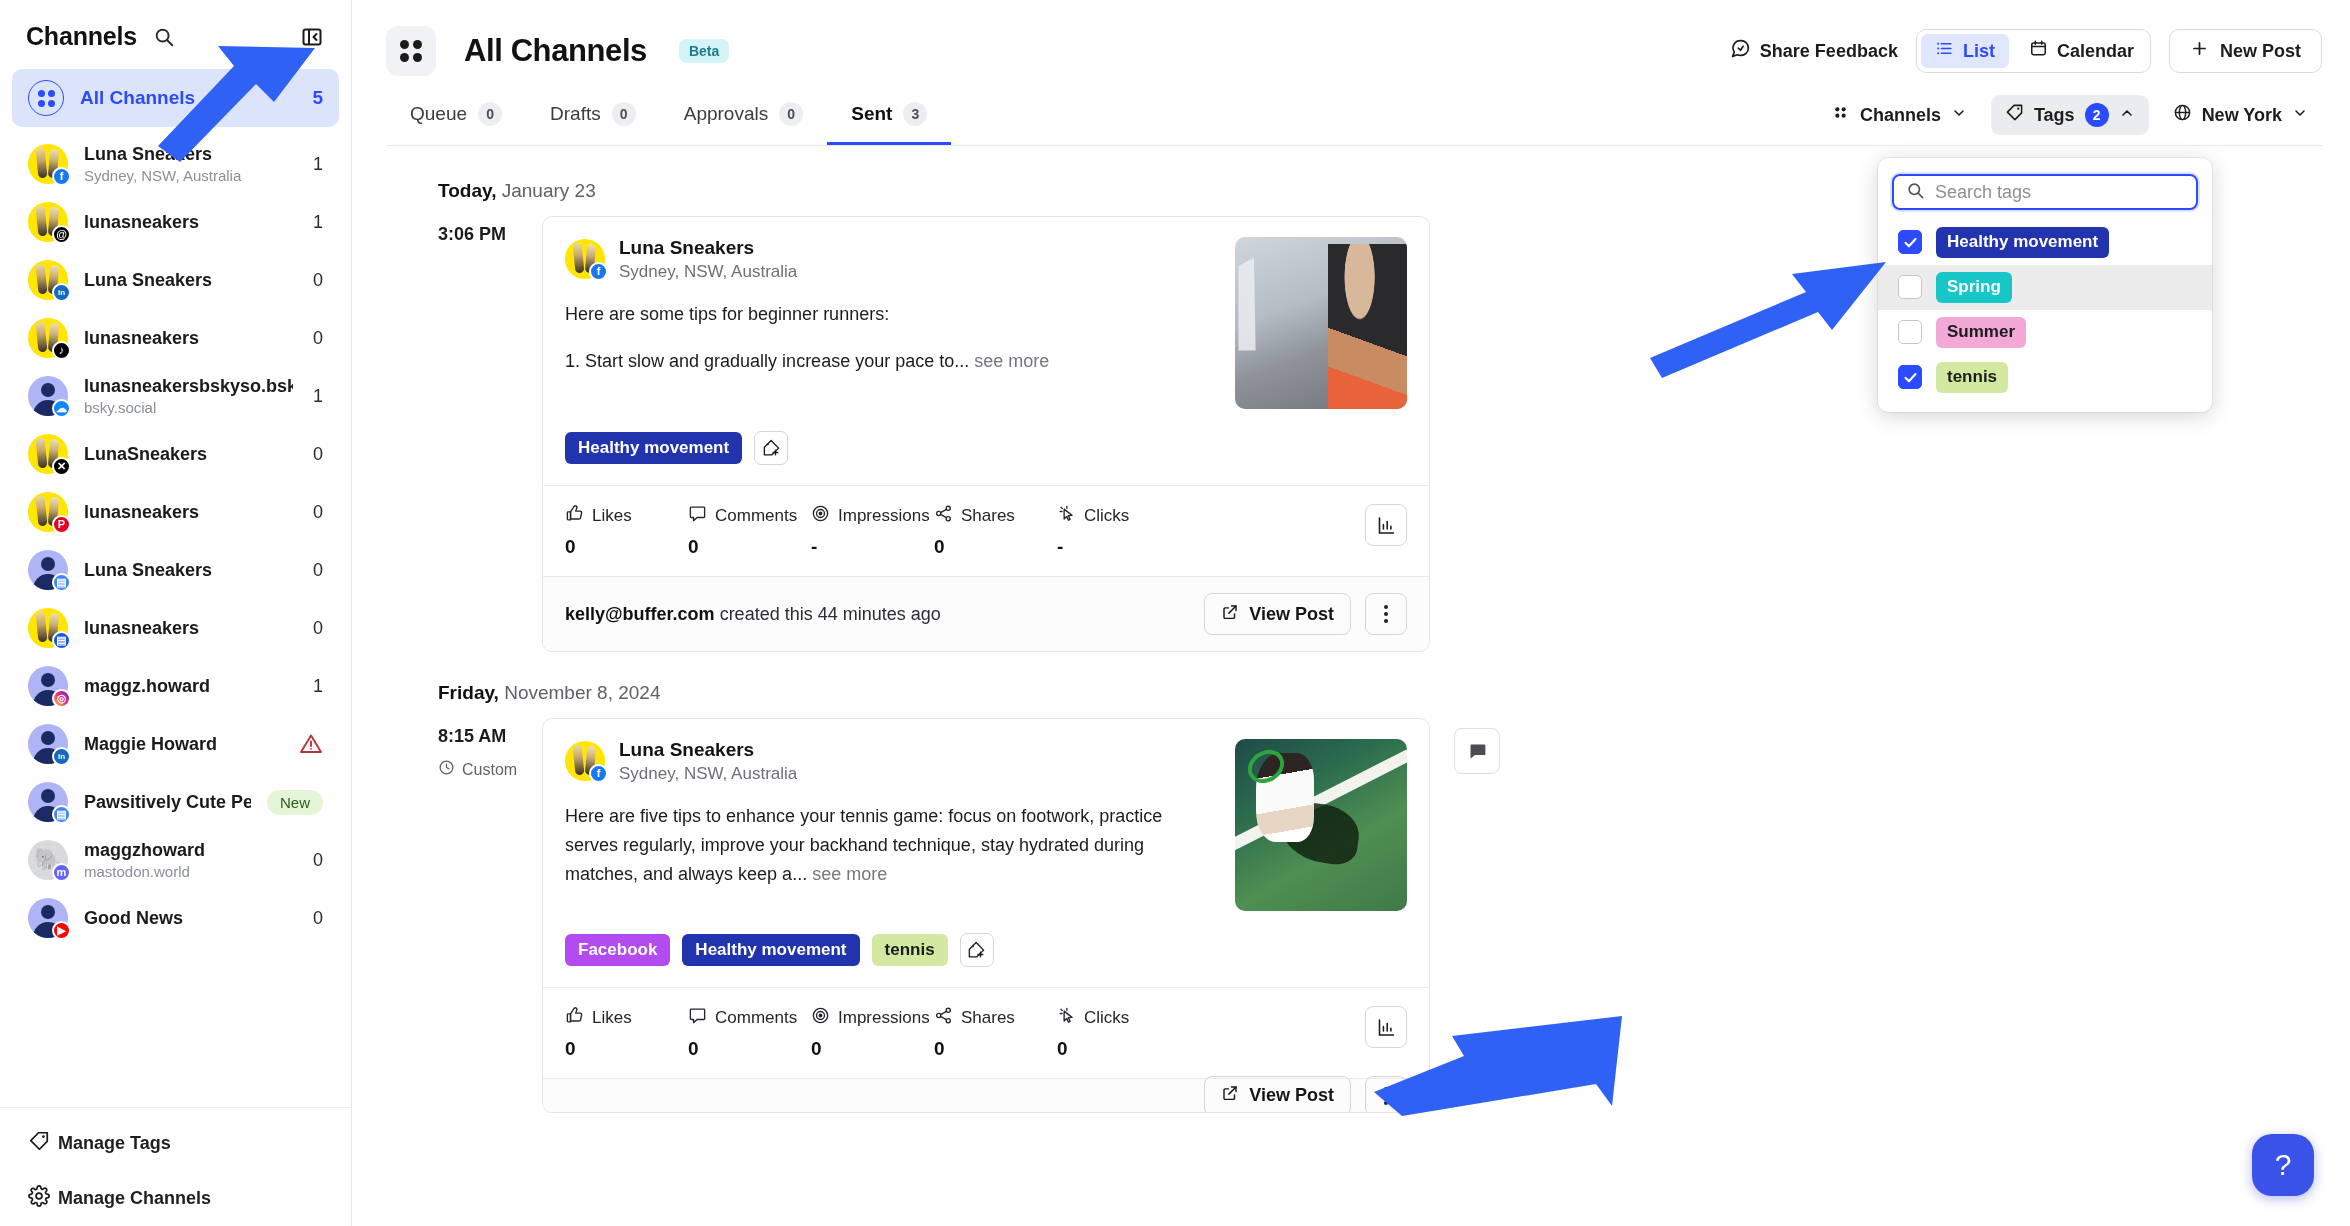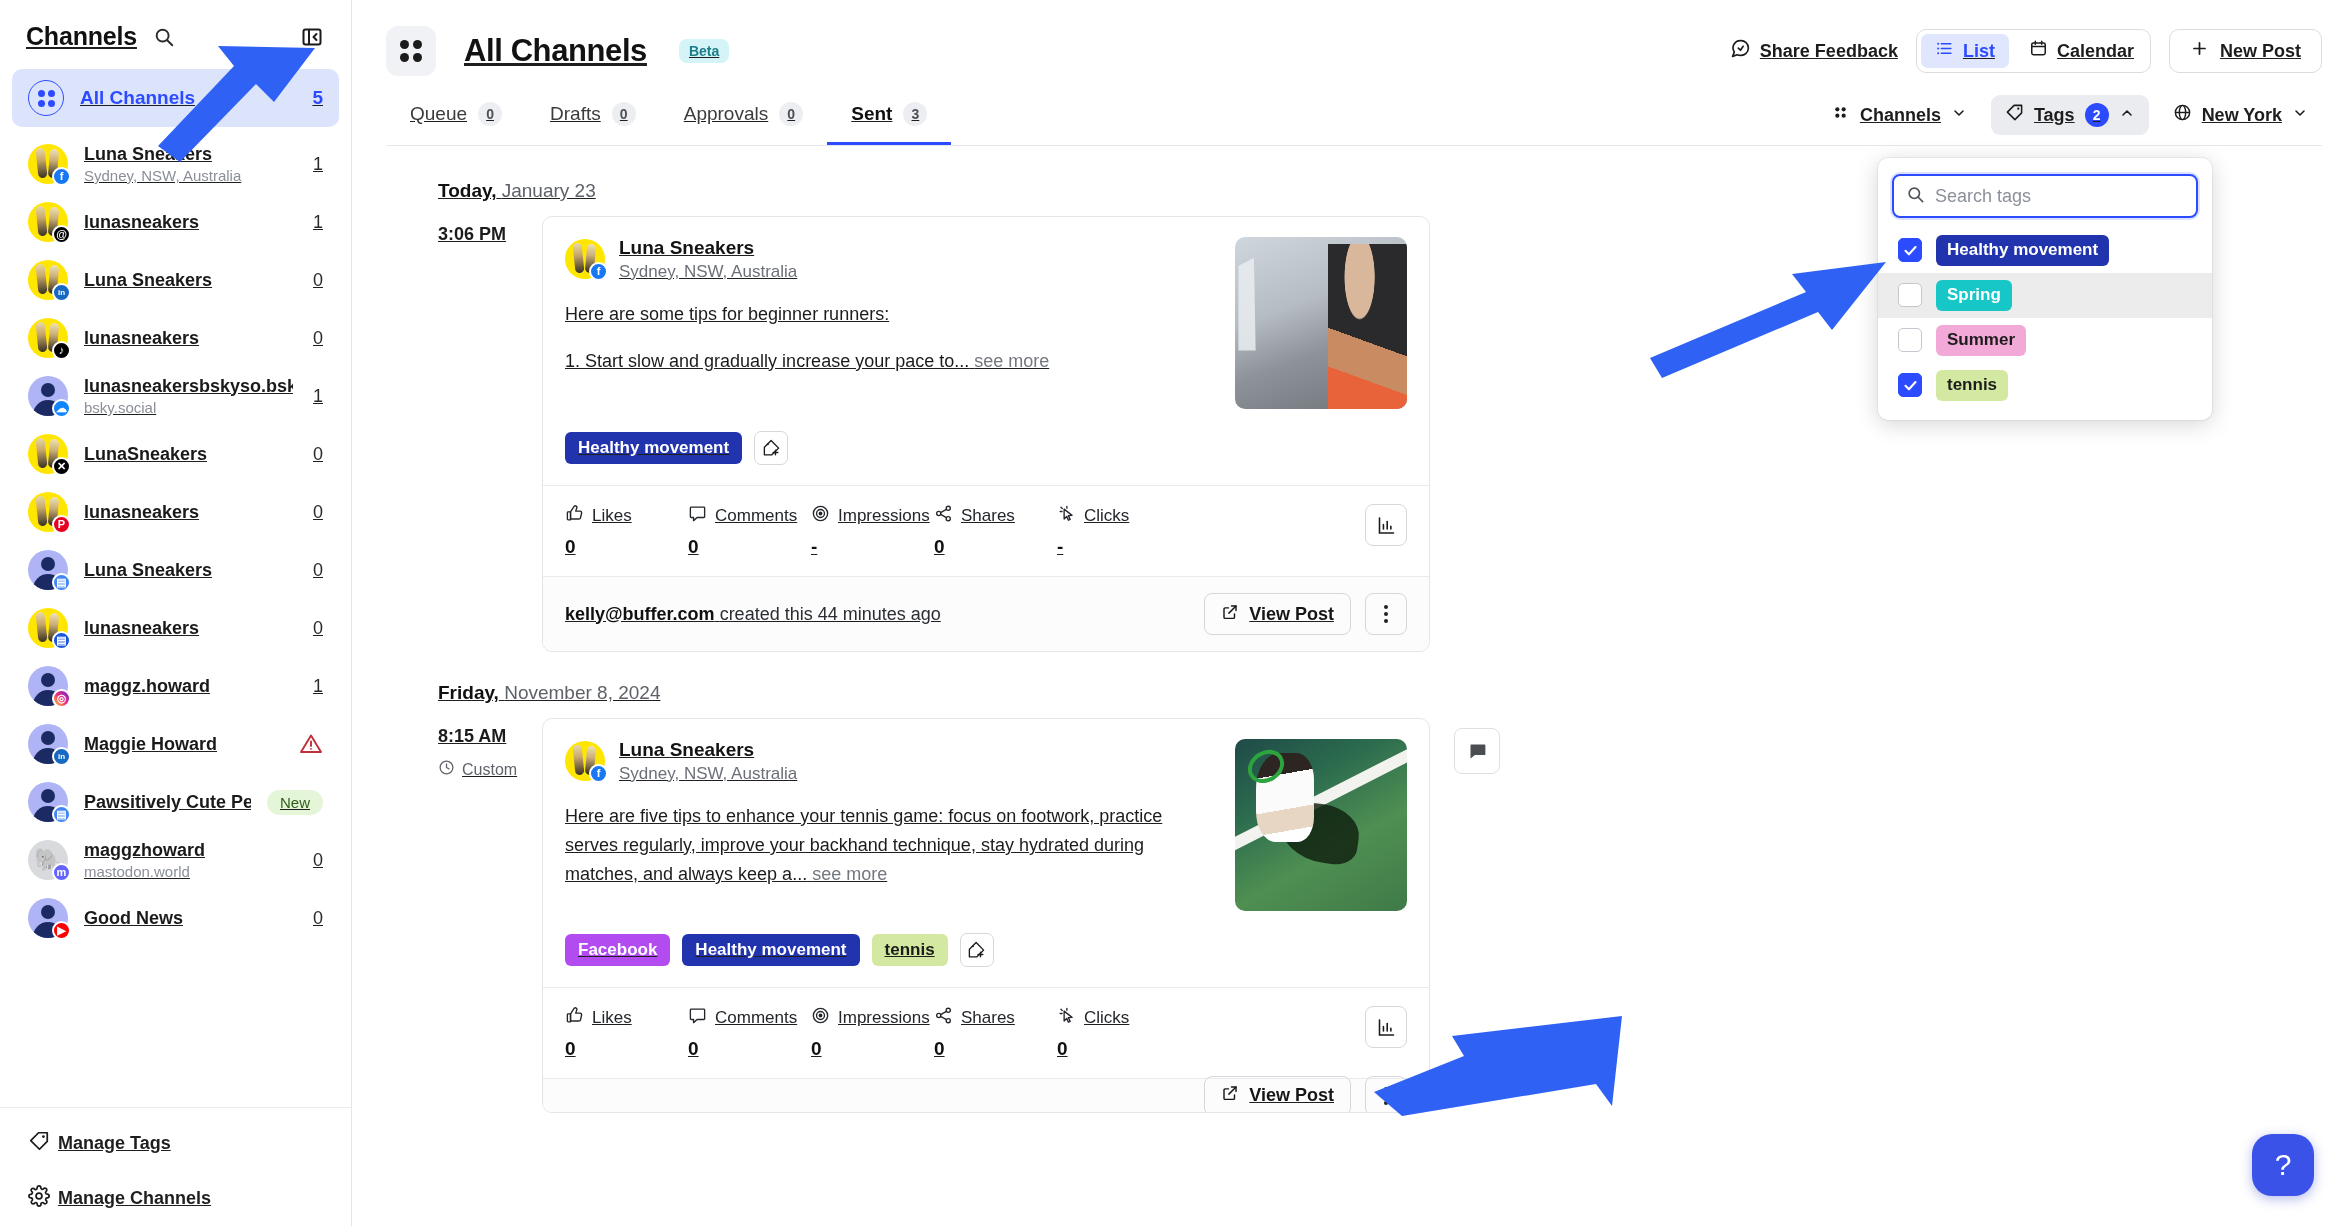--- a/index.html
+++ b/index.html
@@ -3,21 +3,21 @@
 <meta charset="utf-8">
 <style>
   * { box-sizing: border-box; margin: 0; padding: 0; }
   html, body {
     width: 2350px; height: 1226px;
     font-family: "Liberation Sans", sans-serif;
     background: #ffffff;
     overflow: hidden;
     color: #1f1f1f;
   }
-  .app { display: flex; width: 2350px; height: 1226px; position: relative; text-decoration: underline; }
+  .app { display: flex; width: 2350px; height: 1226px; position: relative; }
 
   
   .sidebar {
     width: 352px; height: 1226px;
     background: #fff;
     border-right: 1px solid #e4e6ea;
     display: flex; flex-direction: column;
     position: relative;
     flex: 0 0 352px;
   }
@@ -178,21 +178,21 @@
   .hr-tabs { height:1px; background:#e6e8eb; margin: 0 28px 0 34px; }
 
   
   .tagmenu {
     position:absolute; right: 138px; top: 158px;
     width: 334px; background:#fff; border-radius: 10px;
     box-shadow: 0 4px 22px rgba(0,0,0,.17), 0 0 0 1px rgba(0,0,0,.05);
     padding: 12px 0 12px 0; z-index: 50;
   }
   .tagsearch {
-    margin: 4px 14px 10px 14px; height: 44px; border: 2px solid #2c4bff; border-radius: 8px;
+    margin: 4px 14px 10px 14px; height: 36px; border: 2px solid #2c4bff; border-radius: 8px;
     display:flex; align-items:center; gap:10px; padding: 0 12px;
     box-shadow: 0 0 0 2px #dde3ff;
   }
   .tagsearch input {
     border:none; outline:none; font-size:18px; font-family: inherit; color:#1c1c1c; width:100%;
     background: transparent;
   }
   .tagsearch input::placeholder { color:#8b9099; }
   .tagrow { display:flex; align-items:center; gap:14px; padding: 7px 20px; cursor:pointer; }
   .tagrow.hover { background:#ececec; }

